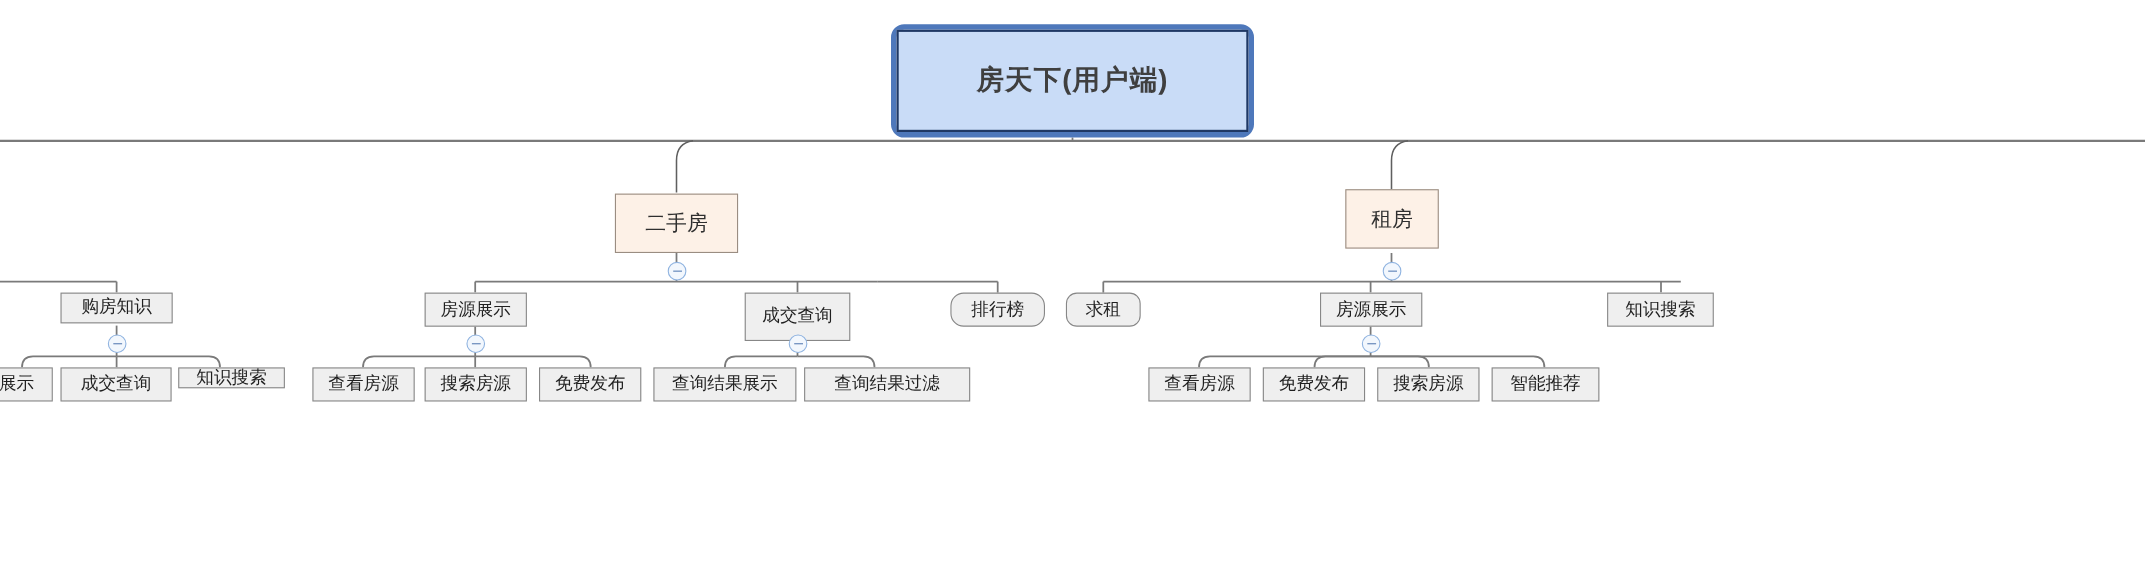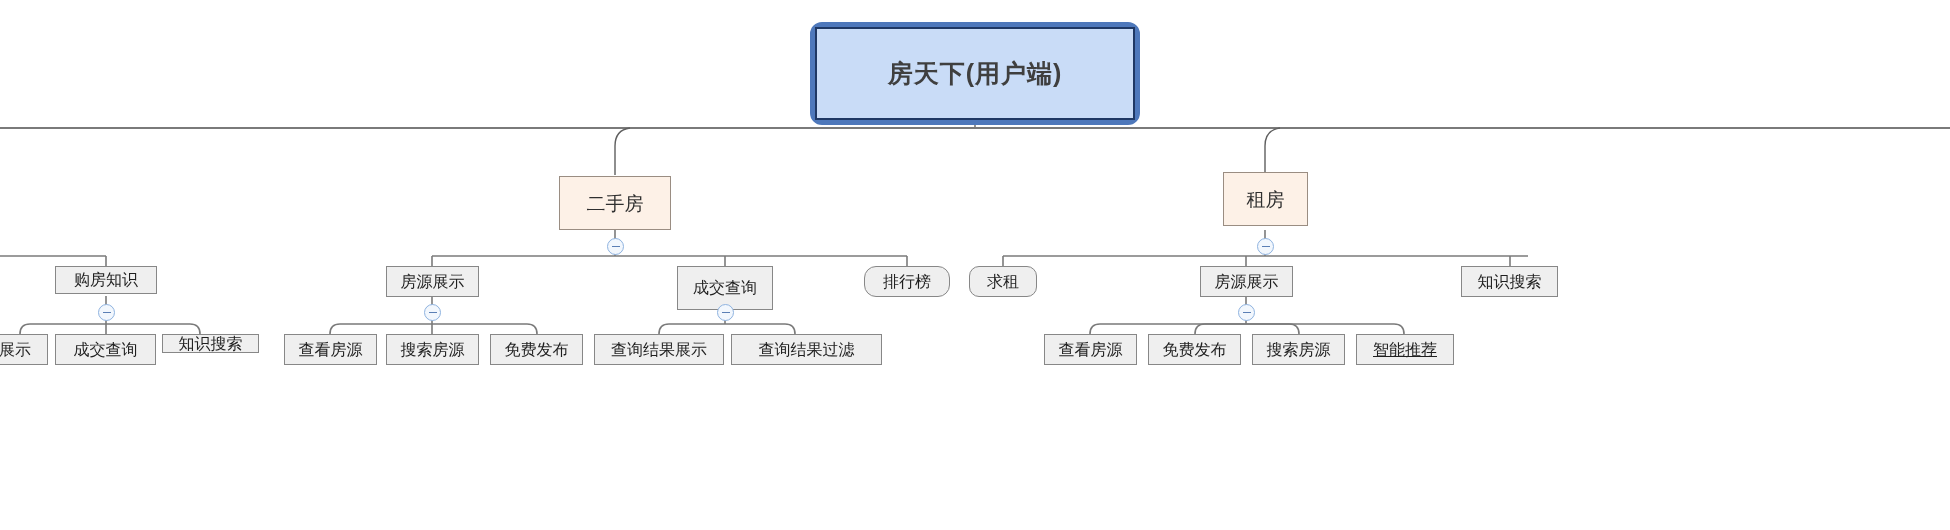--- a/index.html
+++ b/index.html
@@ -184,15 +184,15 @@
   <div class="node leaf" style="left:284px;top:334px;width:93px;height:31px;">查看房源</div>
   <div class="node leaf" style="left:386px;top:334px;width:93px;height:31px;">搜索房源</div>
   <div class="node leaf" style="left:490px;top:334px;width:93px;height:31px;">免费发布</div>
 
   <div class="node leaf" style="left:594px;top:334px;width:130px;height:31px;font-family:Liberation Serif, serif;">查询结果展示</div>
   <div class="node leaf" style="left:731px;top:334px;width:151px;height:31px;">查询结果过滤</div>
 
   <div class="node leaf" style="left:1044px;top:334px;width:93px;height:31px;">查看房源</div>
   <div class="node leaf" style="left:1148px;top:334px;width:93px;height:31px;">免费发布</div>
   <div class="node leaf" style="left:1252px;top:334px;width:93px;height:31px;">搜索房源</div>
-  <div class="node leaf" style="left:1356px;top:334px;width:98px;height:31px;text-decoration:underline;">智能推荐</div>
+  <div class="node leaf" style="left:1356px;top:334px;width:98px;height:31px;">智能推荐</div>
 
 </div>
 
 </body></html>

